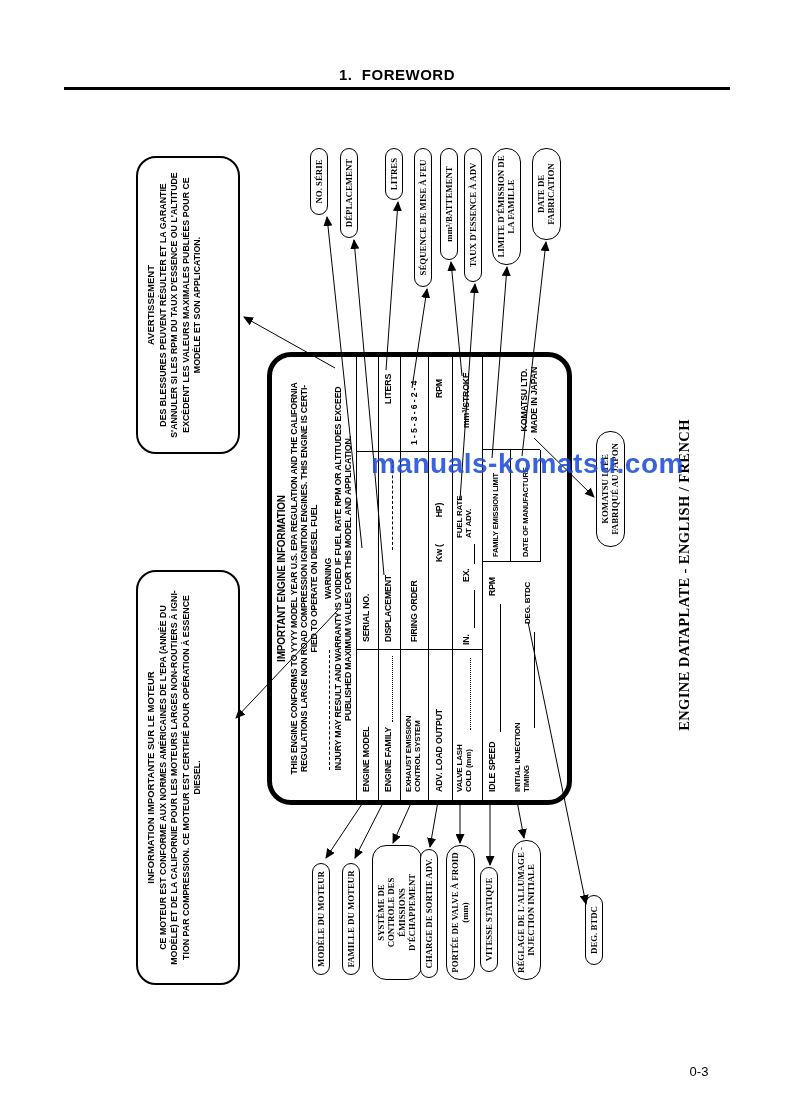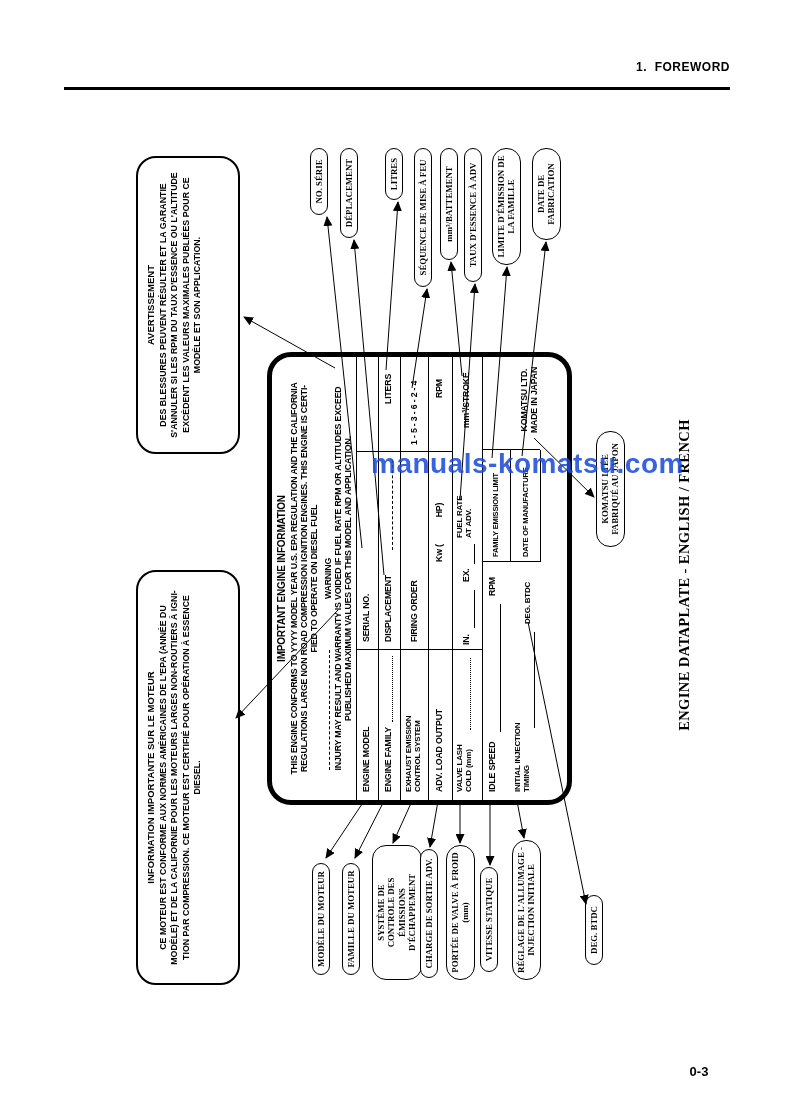--- a/index.html
+++ b/index.html
@@ -2,25 +2,25 @@
 <html><head>
 <meta charset="utf-8">
 <style>
   html,body{margin:0;padding:0;}
   body{
     width:791px;height:1115px;position:relative;background:#ffffff;
     font-family:"Liberation Sans",sans-serif;color:#000;overflow:hidden;
   }
   
   .page-header{
-    position:absolute;top:60px;left:64px;width:666px;text-align:right;
-    font-weight:bold;font-size:12px;letter-spacing:.5px;white-space:pre;
+    position:absolute;top:66px;left:64px;width:666px;text-align:center;
+    font-weight:bold;font-size:15px;letter-spacing:.5px;white-space:pre;
   }
   .header-rule{position:absolute;top:87px;left:64px;width:666px;height:2.5px;background:#000;}
-  .page-number{position:absolute;top:1064px;left:668px;width:62px;text-align:center;font-weight:bold;font-size:13px;}
+  .page-number{position:absolute;top:1064px;left:668px;width:62px;text-align:center;font-weight:normal;font-size:13px;}
   .watermark{
     position:absolute;top:448px;left:371px;font-size:28px;font-weight:bold;
     color:#1d4ed8;opacity:.88;letter-spacing:.5px;z-index:30;
   }
   
   .rot-wrap{position:absolute;left:130px;top:145px;width:600px;height:865px;}
   .landscape{
     position:relative;width:865px;height:600px;
     transform-origin:0 0;transform:translateY(865px) rotate(-90deg);
   }

